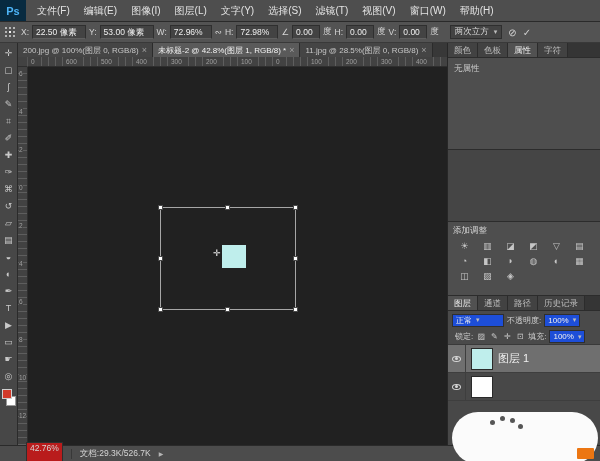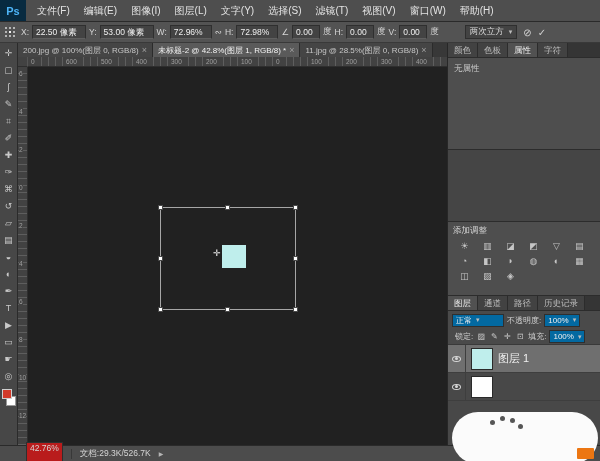--- a/index.html
+++ b/index.html
@@ -12,21 +12,21 @@
   .menu-item{font-size:10px;line-height:21px;padding:0 7px;color:#e4e4e4;cursor:default;white-space:nowrap}
 
   
   .optionsbar{position:absolute;left:0;top:22px;width:600px;height:21px;background:#535353;border-bottom:1px solid #393939;display:flex;align-items:center;padding:0 4px;gap:3px;font-size:8.5px;color:#d8d8d8;white-space:nowrap;overflow:hidden}
   .refpoint{width:12px;height:12px;display:grid;grid-template-columns:repeat(3,1fr);gap:1px;margin-right:2px;flex:none}
   .refpoint i{background:#b5b5b5;width:2px;height:2px;margin:auto}
   .refpoint i.c{background:#f2f2f2}
   .opt-label{color:#d5d5d5;flex:none}
   .opt-field{background:#434343;border:1px solid #2f2f2f;border-bottom-color:#5f5f5f;padding:1px 3px;height:14px;line-height:10px;color:#f0f0f0;flex:none}
   .w54{width:54px}.w42{width:42px}.w28{width:28px}
-  .opt-select{background:#434343;border:1px solid #2f2f2f;padding:0 4px;height:14px;display:flex;align-items:center;gap:5px;flex:none;margin-left:23px}
+  .opt-select{background:#434343;border:1px solid #2f2f2f;padding:0 4px;height:14px;display:flex;align-items:center;gap:5px;flex:none;margin-left:8px}
   .caret{font-size:7px;color:#bdbdbd}
   .opt-btn{margin-left:3px;font-size:10px;color:#cfcfcf;flex:none}
 
   
   .tabbar{position:absolute;left:18px;top:43px;width:429px;height:14px;background:#383838;display:flex;overflow:hidden}
   .doc-tab{display:flex;align-items:center;gap:3px;padding:0 5px;font-size:8px;background:#454545;border-right:1px solid #2b2b2b;color:#c6c6c6;white-space:nowrap}
   .doc-tab.active{background:#5a5a5a;color:#f2f2f2}
   .doc-tab .close{color:#9f9f9f;font-size:9px}
 
   
@@ -58,21 +58,21 @@
   .ptab-row{display:flex;height:15px;background:#353535;border-bottom:1px solid #2c2c2c;flex:none}
   .ptab{padding:0 6px;font-size:8.5px;line-height:14px;color:#bdbdbd;background:#424242;border-right:1px solid #2c2c2c;white-space:nowrap}
   .ptab.active{background:#515151;color:#eee}
   .props-content{height:92px;background:#4e4e4e;padding:5px 6px;font-size:8.5px;color:#c9c9c9;border-bottom:1px solid #2c2c2c;flex:none}
   .dock-gap{height:72px;background:#454545;border-bottom:1px solid #2c2c2c;flex:none}
   .adj-content{height:74px;background:#4e4e4e;border-bottom:1px solid #2c2c2c;padding:3px 5px;flex:none}
   .add-label{font-size:8.5px;color:#d4d4d4;margin-bottom:2px}
   .adj-grid{display:flex;flex-wrap:wrap}
   .adj-icon{width:23px;height:15px;font-size:9px;line-height:15px;text-align:center;color:#c6c6c6}
   .blend-row{display:flex;align-items:center;gap:3px;padding:2px 4px;height:18px;flex:none}
-  .mini-select{background:#0369a1;border:1px solid #2f2f2f;height:13px;font-size:8px;display:flex;align-items:center;padding:0 3px;gap:4px;color:#eee;white-space:nowrap}
+  .mini-select{background:#1d4ed8;border:1px solid #2f2f2f;height:13px;font-size:8px;display:flex;align-items:center;padding:0 3px;gap:4px;color:#eee;white-space:nowrap}
   .mini-label{font-size:8px;color:#cfcfcf;white-space:nowrap}
   .lock-row{display:flex;align-items:center;gap:3px;padding:1px 7px;height:16px;border-bottom:1px solid #3a3a3a;flex:none}
   .lock-icon{font-size:8px;color:#c6c6c6;width:10px;text-align:center}
   .layer-list{background:#484848;flex:1;overflow:hidden}
   .layer-row{display:flex;align-items:center;height:28px;border-bottom:1px solid #3e3e3e}
   .layer-row.selected{background:#6f6f6f}
   .eye-cell{width:18px;align-self:stretch;display:flex;align-items:center;justify-content:center;border-right:1px solid #3e3e3e}
   .eye{width:9px;height:6px;border:1px solid #d8d8d8;border-radius:50%;position:relative}
   .eye::after{content:"";position:absolute;left:2px;top:0.5px;width:3px;height:3px;background:#d8d8d8;border-radius:50%}
   .thumb{width:22px;height:22px;margin:0 5px;border:1px solid #2a2a2a;flex:none}

